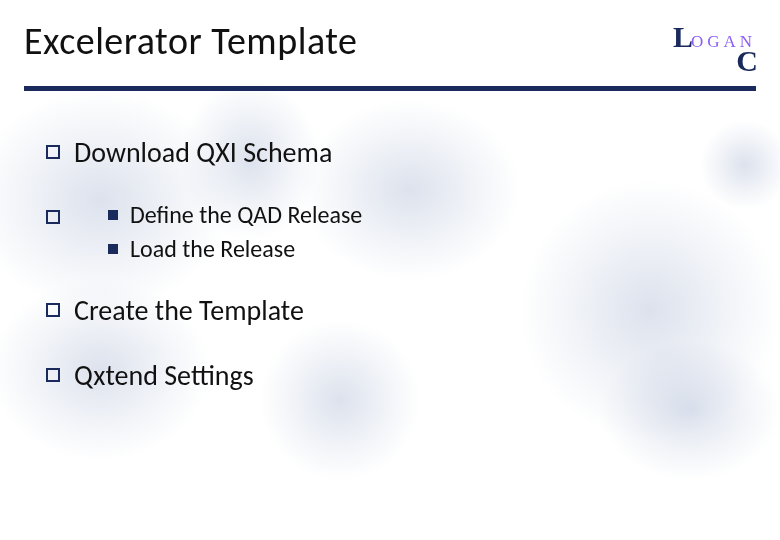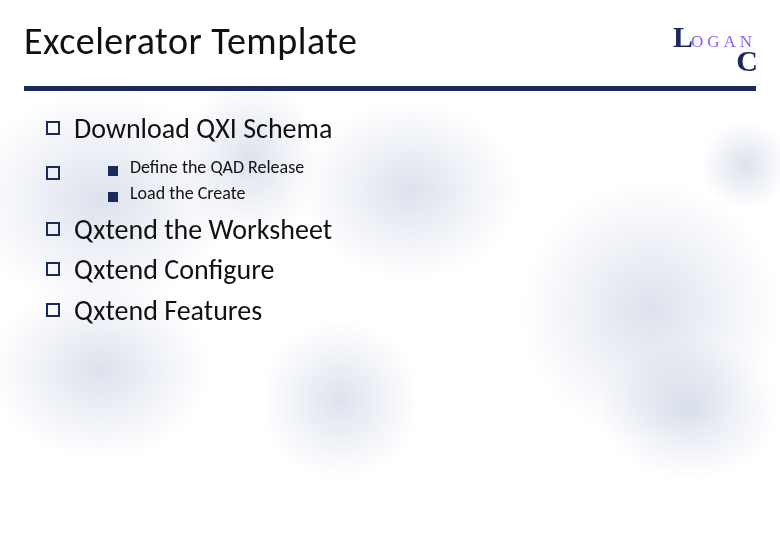--- a/index.html
+++ b/index.html
@@ -102,38 +102,39 @@
     list-style: none;
     padding: 0;
     margin: 0;
   }
   ul.lvl1 > li {
     font-size: 28px;
     color: #111;
     line-height: 1.45;
     position: relative;
     padding-left: 28px;
+    margin-top: 24px;
   }
   ul.lvl1 > li .sq {
     position: absolute;
     left: 0;
     top: 12px;
     width: 14px;
     height: 14px;
     border: 2px solid #1a2a5c;
     box-sizing: border-box;
   }
 
   ul.lvl2 {
     list-style: none;
     padding: 0;
     margin: 4px 0 4px 34px;
   }
   ul.lvl2 > li {
-    font-size: 18px;
+    font-size: 24px;
     color: #111;
     line-height: 1.45;
     position: relative;
     padding-left: 22px;
   }
   ul.lvl2 > li .sqf {
     position: absolute;
     left: 0;
     top: 12px;
     width: 10px;
@@ -183,35 +184,31 @@
         <ul class="lvl2">
           <li>
             <span class="sqf"></span>
             <span>Define the QAD Release</span>
           </li>
           <li>
             <span class="sqf"></span>
           </li>
           <li>
             <span class="sqf"></span>
-            <span>Load the Create</span>
+            <span>Load the Release</span>
           </li>
         </ul>
       </li>
       <li>
         <span class="sq"></span>
       </li>
       <li>
         <span class="sq"></span>
-        <span>Qxtend the Worksheet</span>
-      </li>
-      <li>
-        <span class="sq"></span>
-        <span>Qxtend Configure</span>
-      </li>
-      <li>
-        <span class="sq"></span>
-        <span>Qxtend Features</span>
+        <span>Create the Template</span>
+      </li>
+      <li>
+        <span class="sq"></span>
+        <span>Qxtend Settings</span>
       </li>
     </ul>
   </div>
 
 </div>
 
 </body></html>

